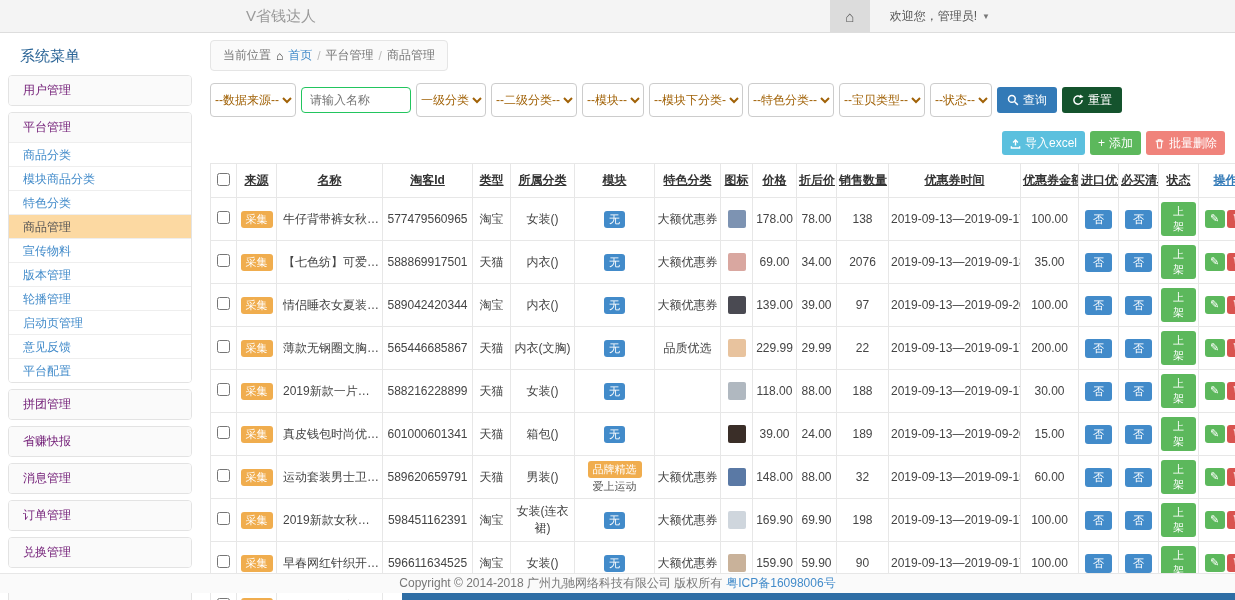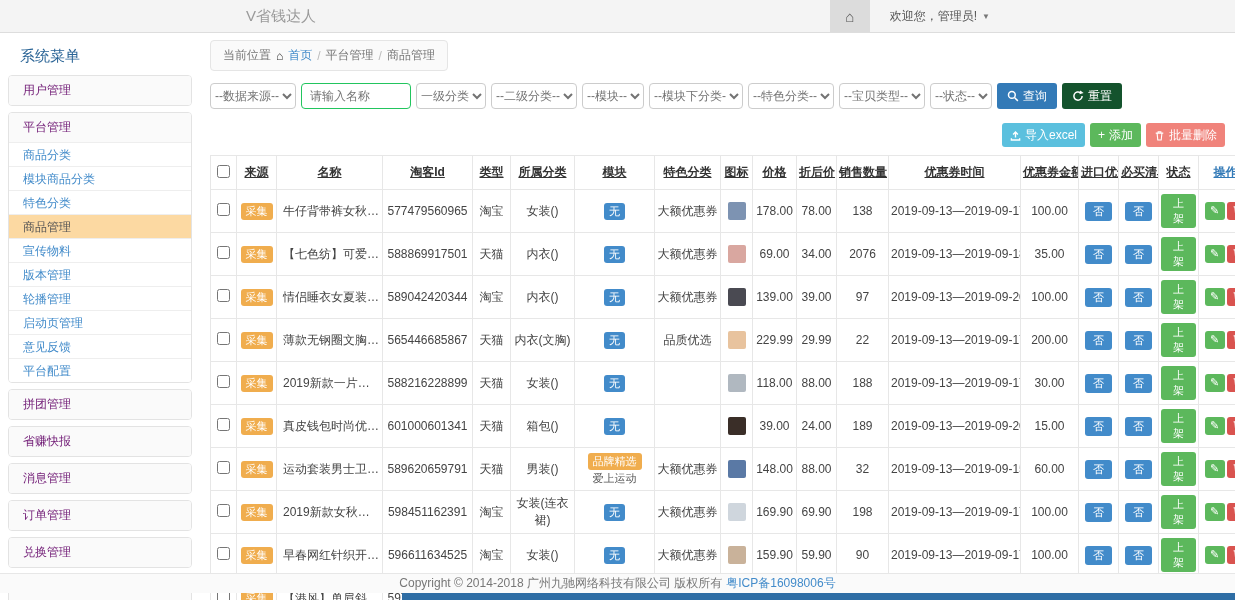--- a/index.html
+++ b/index.html
@@ -24,21 +24,21 @@
   .menu-sub.active{background:#fcd9a2;color:#555;}
 
   
   .main{position:absolute;left:210px;top:40px;right:10px;}
   .breadcrumb{display:inline-flex;align-items:center;gap:5px;background:#fafafa;border:1px solid #e5e5e5;border-radius:4px;padding:6px 12px;color:#777;}
   .breadcrumb .home-ic{color:#333;}
   .breadcrumb .crumb-home{color:#428bca;cursor:pointer;}
   .breadcrumb .sep{color:#bbb;}
 
   .filters{display:flex;align-items:center;gap:5px;margin-top:12px;}
-  .filters select{height:26px;border:1px solid #ccc;border-radius:4px;color:#737373;background:#fff;font-size:12px;max-width:94px;}
+  .filters select{height:34px;border:1px solid #ccc;border-radius:4px;color:#a16207;background:#fff;font-size:12px;max-width:94px;}
   .filters input{height:26px;width:110px;border:1px solid #22c55e;border-radius:4px;padding:0 8px;font-size:12px;color:#555;}
   .selects-holder{display:contents;}
   .btn{display:inline-flex;align-items:center;gap:4px;border:none;border-radius:3px;color:#fff;font-size:12px;height:26px;padding:0 10px;cursor:pointer;}
   .btn-search{background:#337ab7;justify-content:center;}
   .btn-reset{background:#14532d;}
 
   .toolbar{display:flex;justify-content:flex-end;gap:5px;margin-top:14px;}
   .btn-sm{height:24px;padding:0 8px;}
   .btn-import{background:#5bc0de;}
   .btn-add{background:#5cb85c;}

